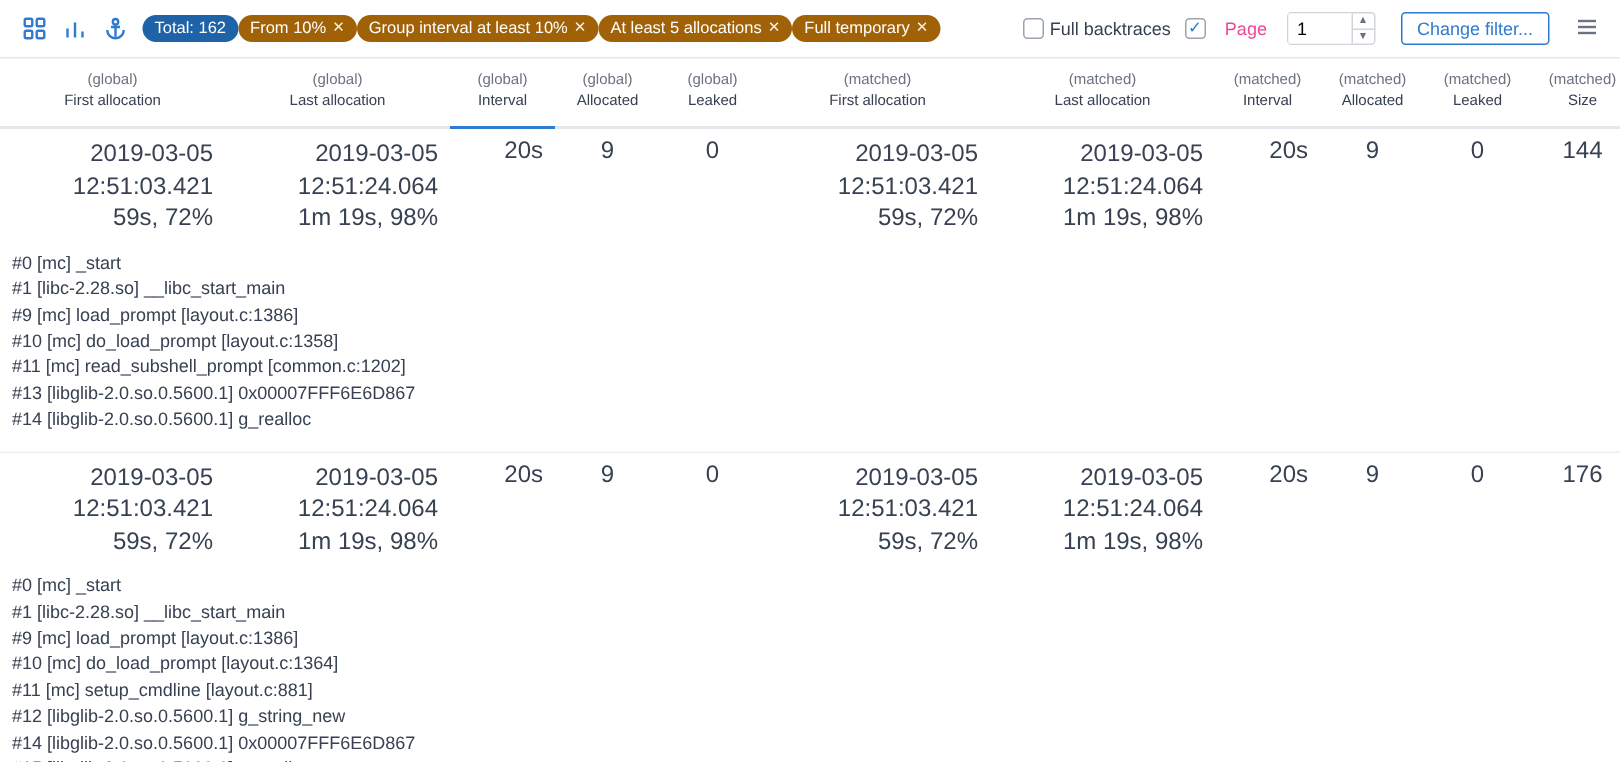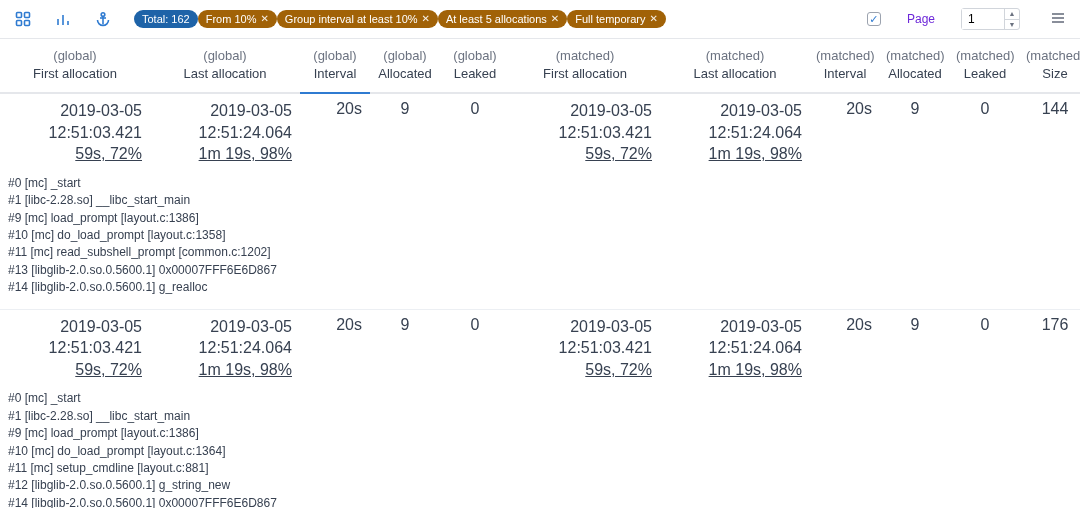--- a/index.html
+++ b/index.html
@@ -8,21 +8,21 @@
     font-family: -apple-system, BlinkMacSystemFont, "Segoe UI", Arial, sans-serif;
     font-size: 12px;
     color: #374151;
     background: #fff;
     width: 1080px;
   }
   .toolbar {
     display: flex;
     align-items: center;
     padding: 8px 14px 8px 14px;
-    gap: 22px;
+    gap: 9px;
     border-bottom: 1px solid #e5e7eb;
   }
   .ticon {
     width: 18px; height: 18px;
     display: inline-flex; align-items: center; justify-content: center;
     color: #2f7bd1;
     cursor: pointer;
   }
   .ticon svg { width: 16px; height: 16px; stroke: currentColor; fill: none; stroke-width: 1.6; }
   .pill {
@@ -41,21 +41,21 @@
   .spacer { flex: 1; }
   .chk {
     display: inline-flex; align-items: center; gap: 4px;
     font-size: 12px; color: #374151; cursor: pointer;
   }
   .chk .box {
     width: 14px; height: 14px; border: 1px solid #9ca3af; border-radius: 3px;
     display: inline-flex; align-items: center; justify-content: center;
     font-size: 11px; line-height: 1; color: #2f7bd1; background:#fff;
   }
-  .page-lbl { font-size: 12px; color: #6d28d9; margin-left: 4px; }
+  .page-lbl { font-size: 12px; color: #ec4899; margin-left: 4px; }
   .page-input {
     display: inline-flex; align-items: stretch;
     border: 1px solid #d1d5db; border-radius: 3px; height: 22px;
     margin-left: 4px;
   }
   .page-input input {
     border: none; width: 42px; padding: 0 6px; font-size: 12px; outline: none;
   }
   .spin { display: flex; flex-direction: column; border-left: 1px solid #d1d5db; }
   .spin div {
@@ -72,37 +72,37 @@
   .menu-icon svg { width:16px; height:16px; stroke:currentColor; fill:none; stroke-width:1.6;}
   
   table.grid {
     width: 100%;
     border-collapse: collapse;
     table-layout: fixed;
   }
   .grid thead th {
     font-weight: 400;
     text-align: center;
-    font-size: 13px;
+    font-size: 10px;
     color: #374151;
     padding: 8px 6px 10px 6px;
     border-bottom: 2px solid #e5e7eb;
     vertical-align: top;
     line-height: 1.35;
   }
   .grid thead th.sorted { border-bottom: 2px solid #2f7bd1; }
   .hd-grp { color:#6b7280; }
   .grid td {
     padding: 6px 8px;
     font-size: 16px;
     vertical-align: top;
     text-align: center;
   }
   td.ts { text-align: right; line-height:1.35; }
-  td.ts .sub { color:#374151;text-decoration:underline; }
+  td.ts .sub { color:#374151; }
   td.left { text-align: right; }
   .sep td { border-top: 1px solid #eceff3; padding: 0; height: 0; }
   .bt-row td {
     text-align: left;
     padding: 4px 8px 12px 8px;
     font-size: 12px;
     color: #374151;
     line-height: 1.45;
   }
   .frames div { white-space: pre; }
@@ -150,32 +150,37 @@
         <span>At least 5 allocations</span>
         <span class="x">✕</span>
       </span><span class="pill">
         <span>Full temporary</span>
         <span class="x">✕</span>
       </span></span>
 
   <span class="spacer"></span>
 
   <label class="chk">
+    <span class="box"></span>
+    <span>Full backtraces</span>
+  </label>
+  <label class="chk">
     <span class="box">✓</span>
   </label>
 
   <span class="page-lbl">Page</span>
   <span class="page-input">
     <input value="1" style="">
     <span class="spin">
       <div>▲</div>
       <div>▼</div>
     </span>
   </span>
 
+  <button class="btn">Change filter...</button>
 
   <span class="menu-icon">
     <svg viewBox="0 0 16 16">
         <line x1="2" y1="4" x2="14" y2="4"></line>
         <line x1="2" y1="8" x2="14" y2="8"></line>
         <line x1="2" y1="12" x2="14" y2="12"></line>
       </svg>
   </span>
 </div>
 

